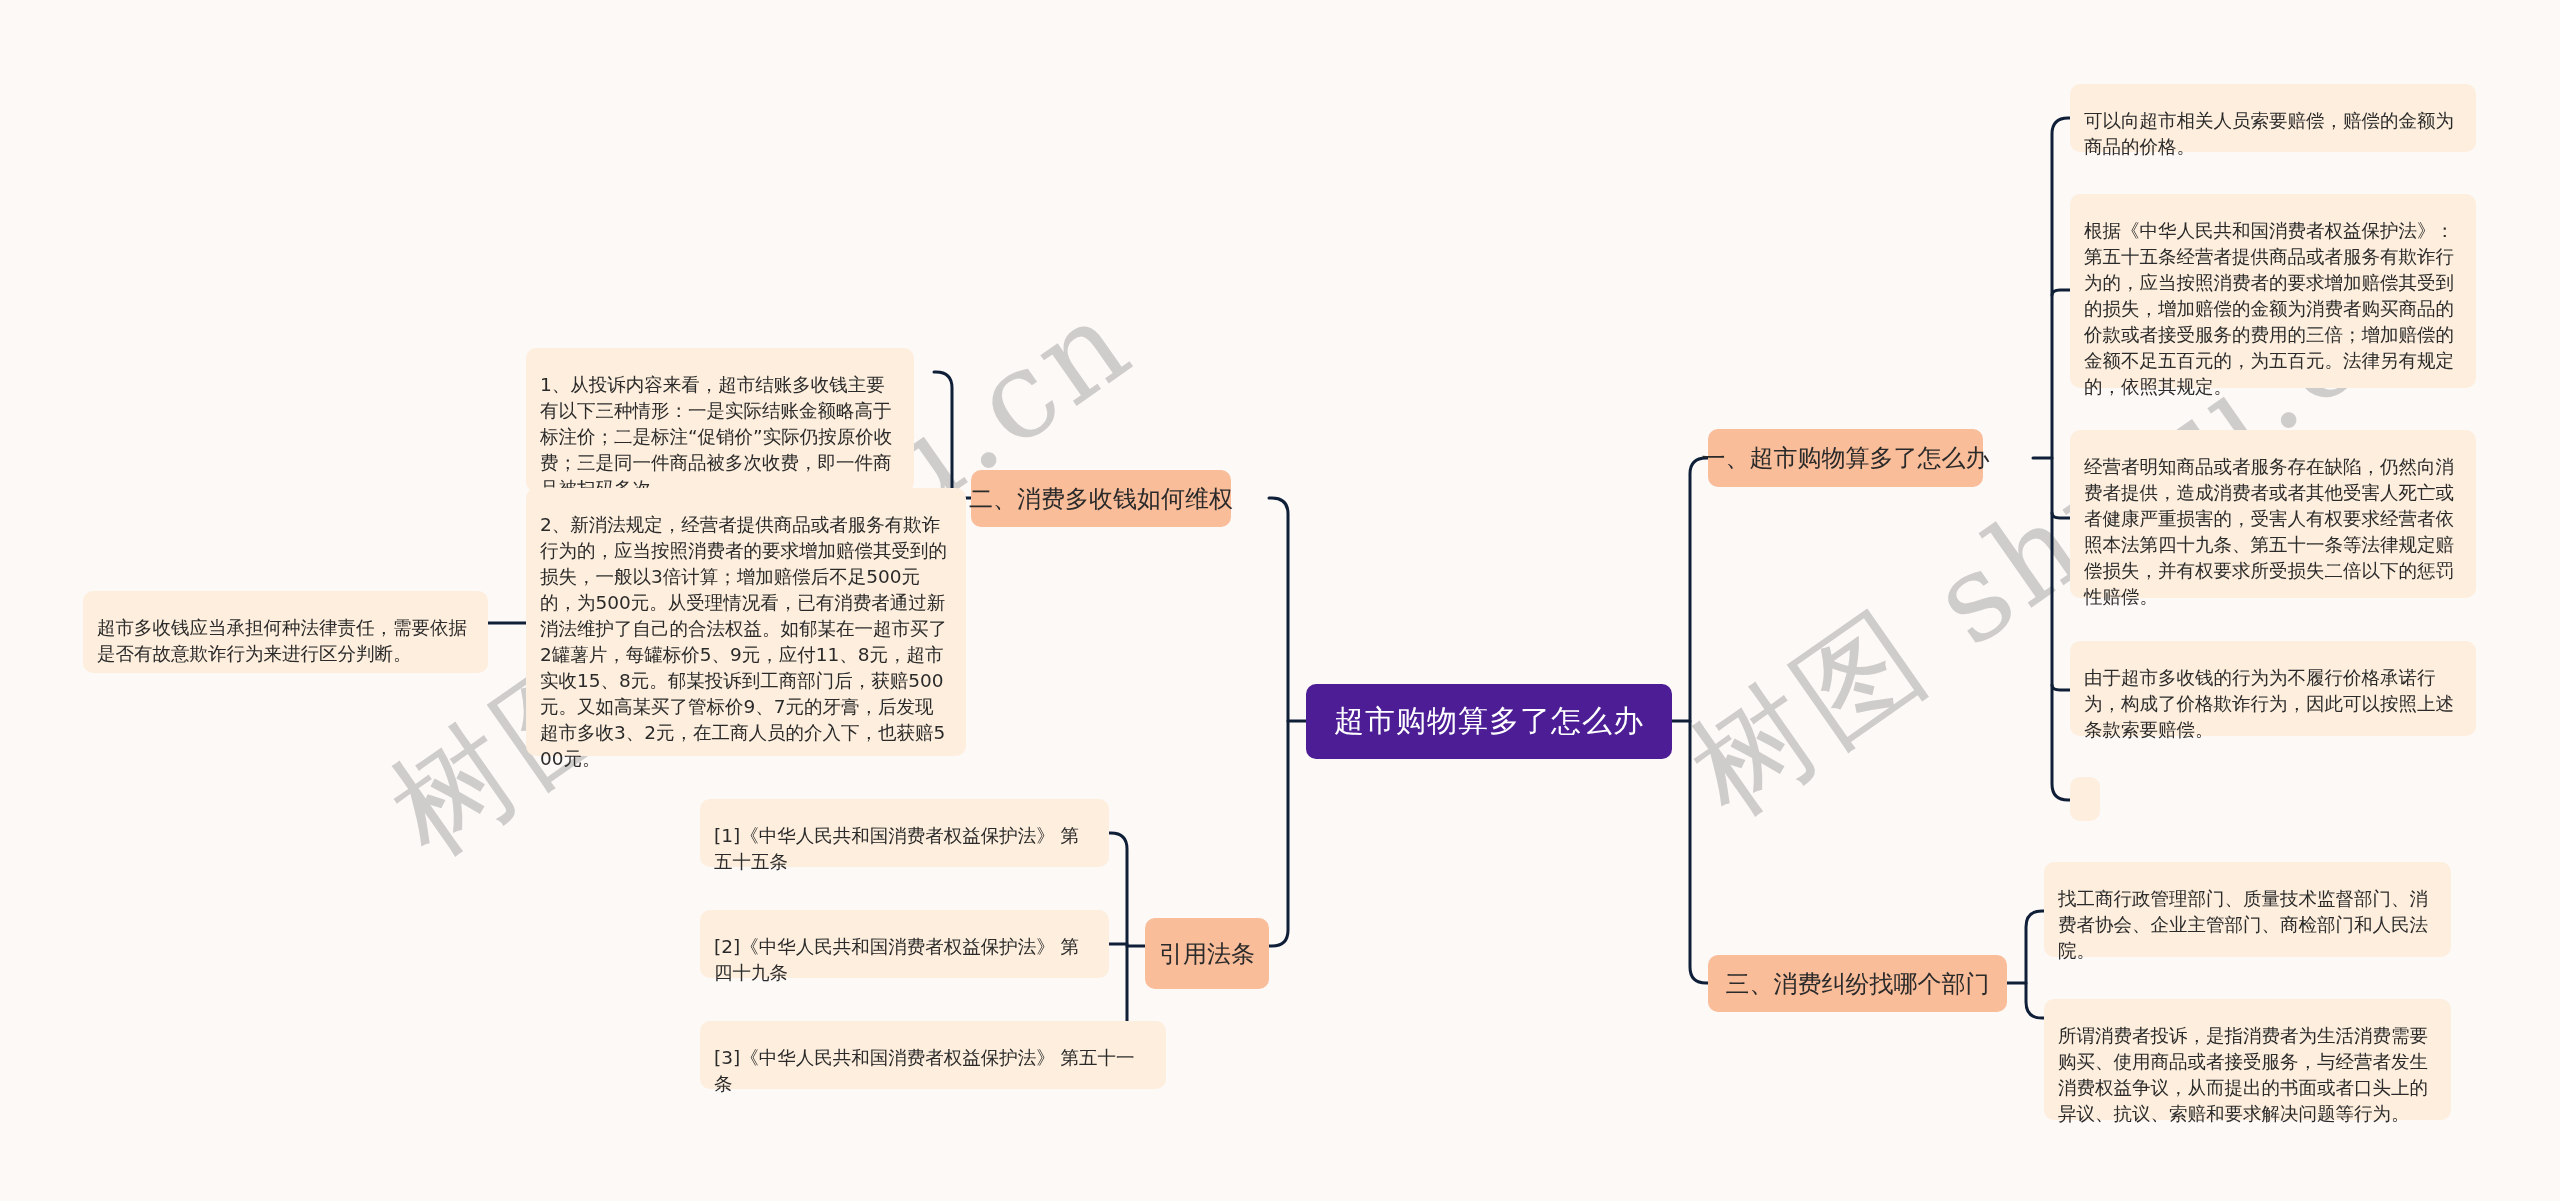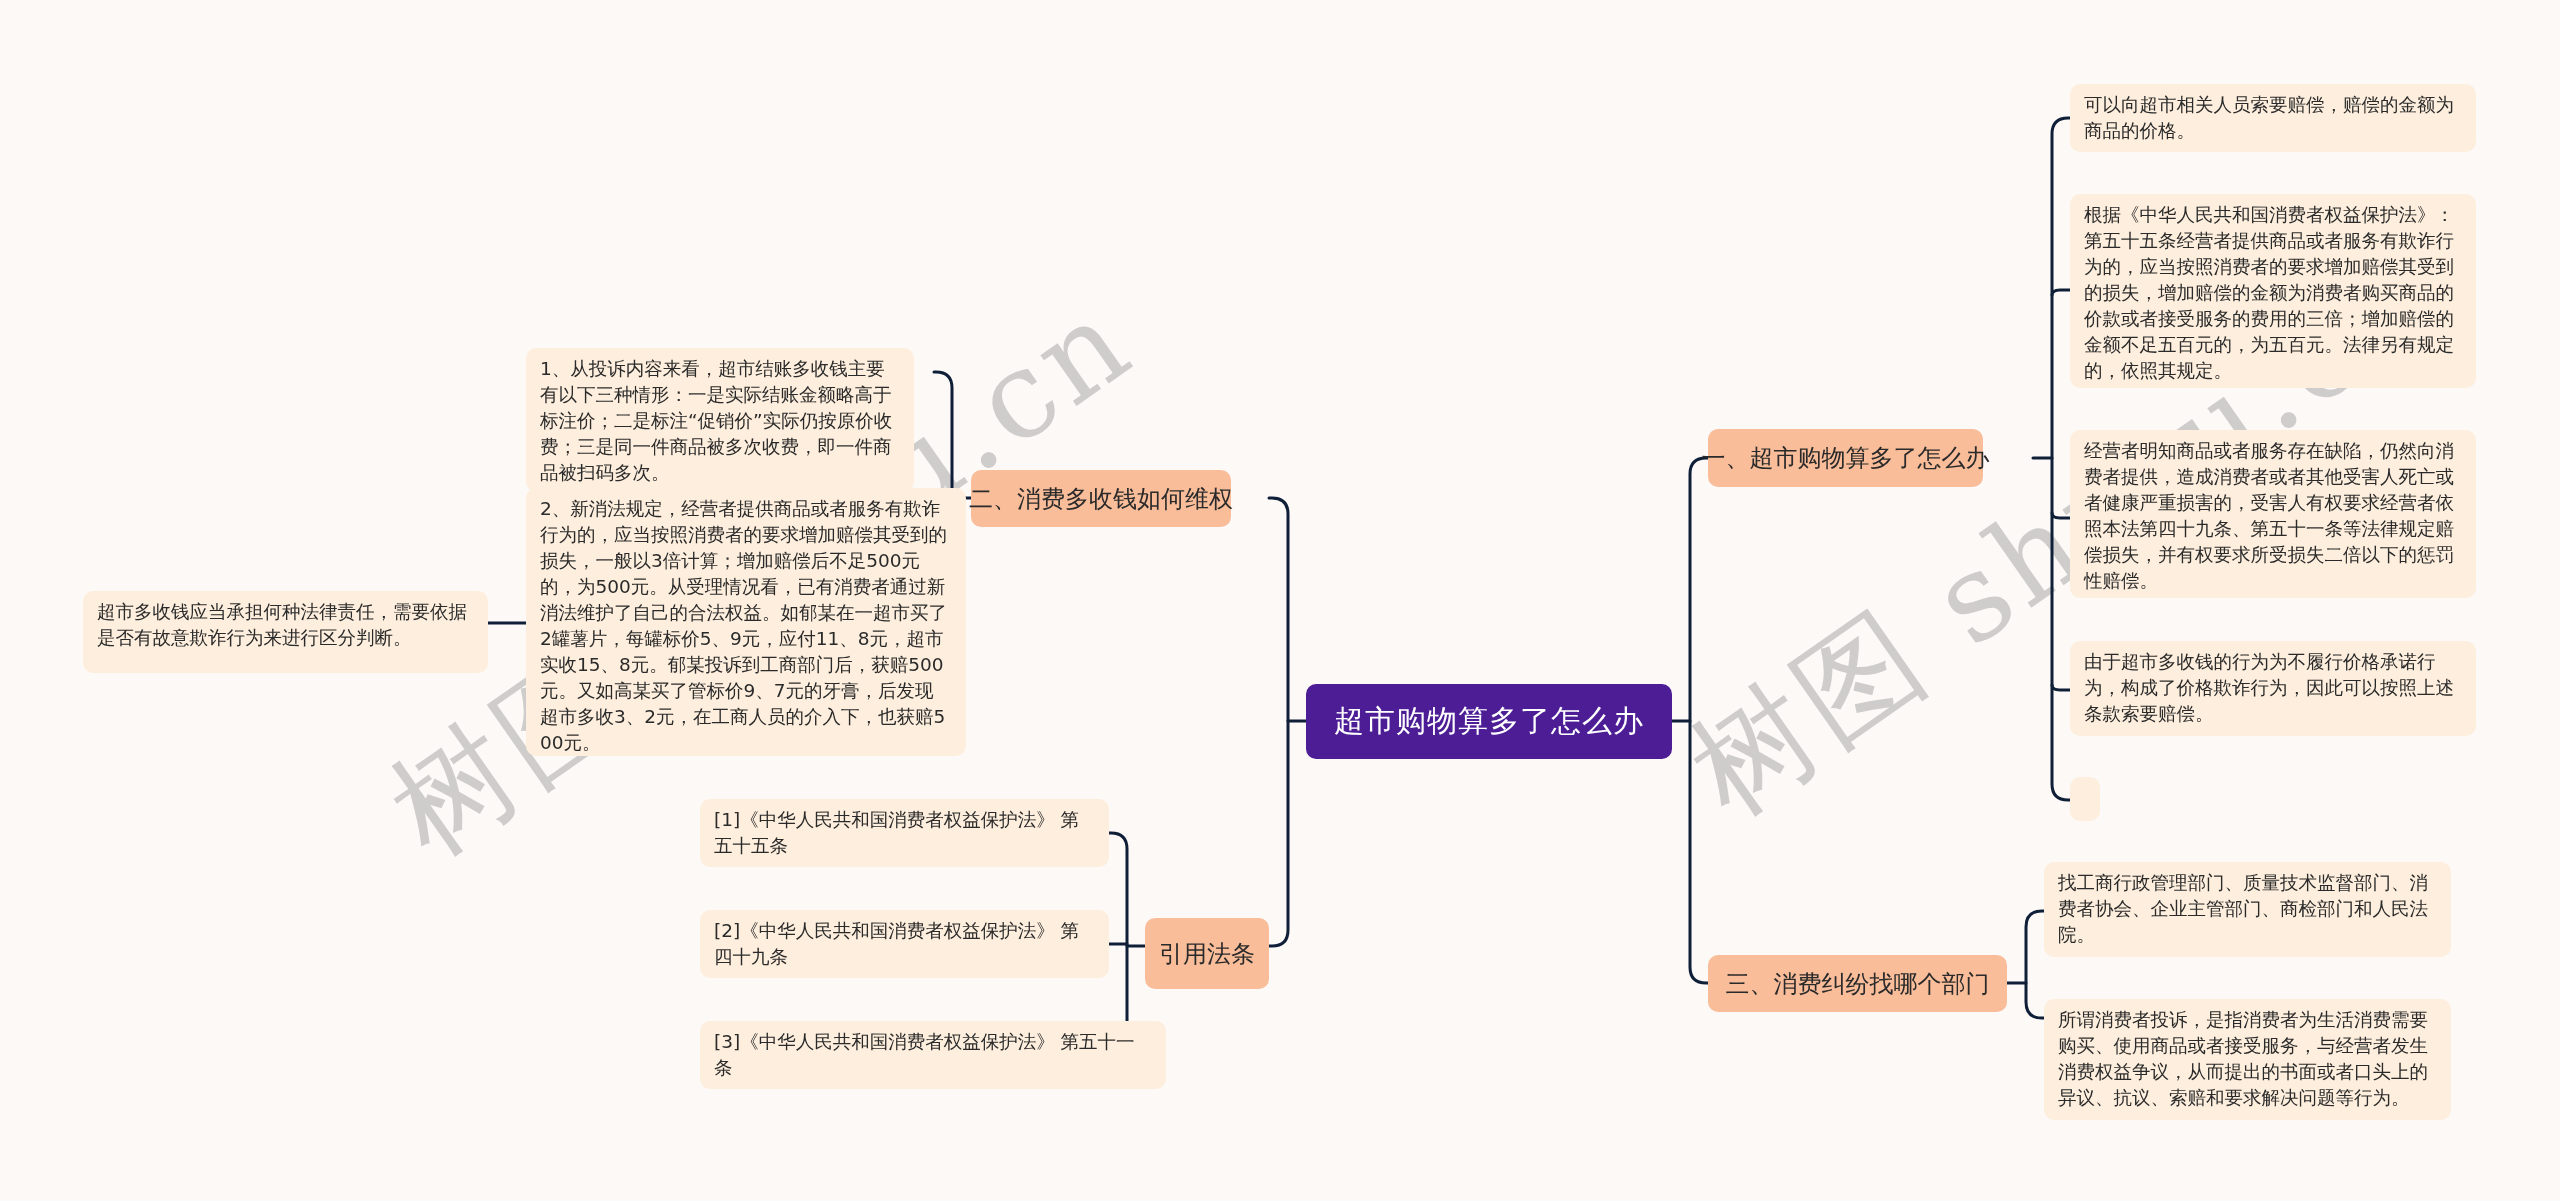--- a/index.html
+++ b/index.html
@@ -15,21 +15,21 @@
     display:flex; align-items:center; justify-content:center;
     border-radius:10px; letter-spacing:1px;
   }
   .branch {
     background:#f9bd9a; color:#2a2a2a; font-size:24px;
     display:flex; align-items:center; justify-content:center;
     border-radius:10px; white-space:nowrap;
   }
   .leaf {
     background:#fdeedd; color:#2a2a2a; font-size:18.5px; line-height:26px;
-    padding:8px 14px; border-radius:10px; white-space:pre-wrap; word-break:break-all;
+    padding:24px 14px; border-radius:10px; white-space:pre-wrap; word-break:break-all;
   }
   svg.links { position:absolute; left:0; top:0; pointer-events:none; }
   .wm {
     position:absolute; color:rgba(150,150,150,0.45); font-family:"DejaVu Serif","Liberation Serif",serif;
     font-size:120px; transform:rotate(-35deg); transform-origin:left top; white-space:nowrap;
     pointer-events:none; letter-spacing:6px;
   }
 </style>
 </head>
 <body>

